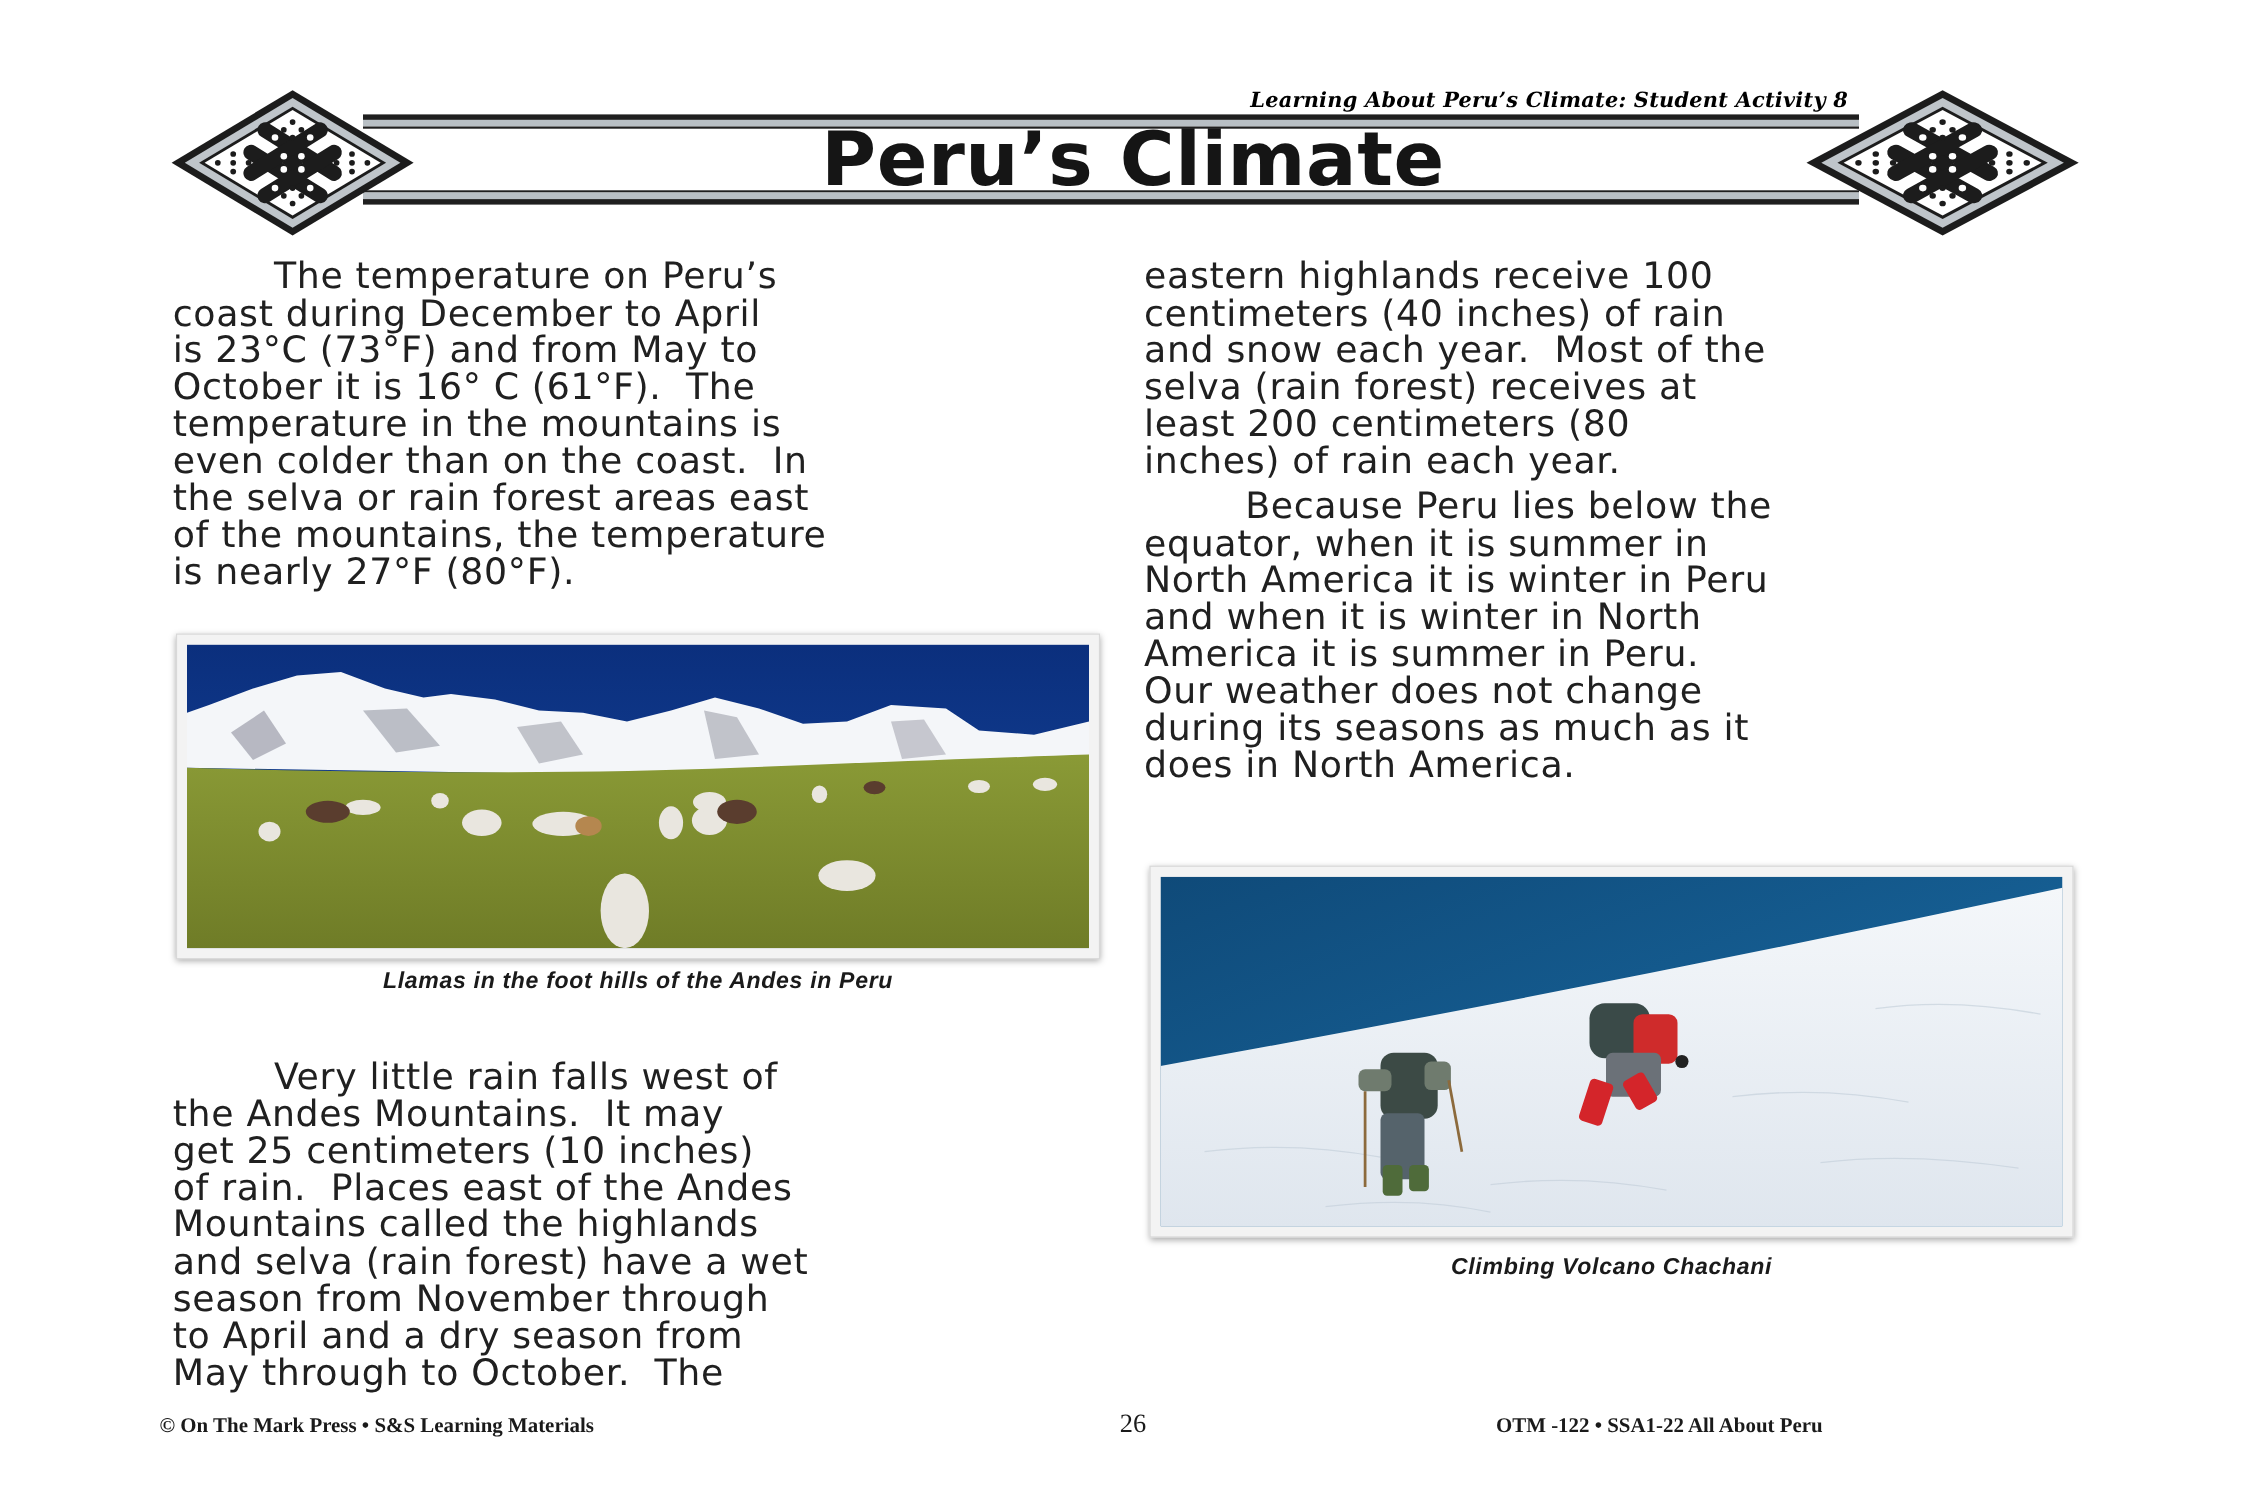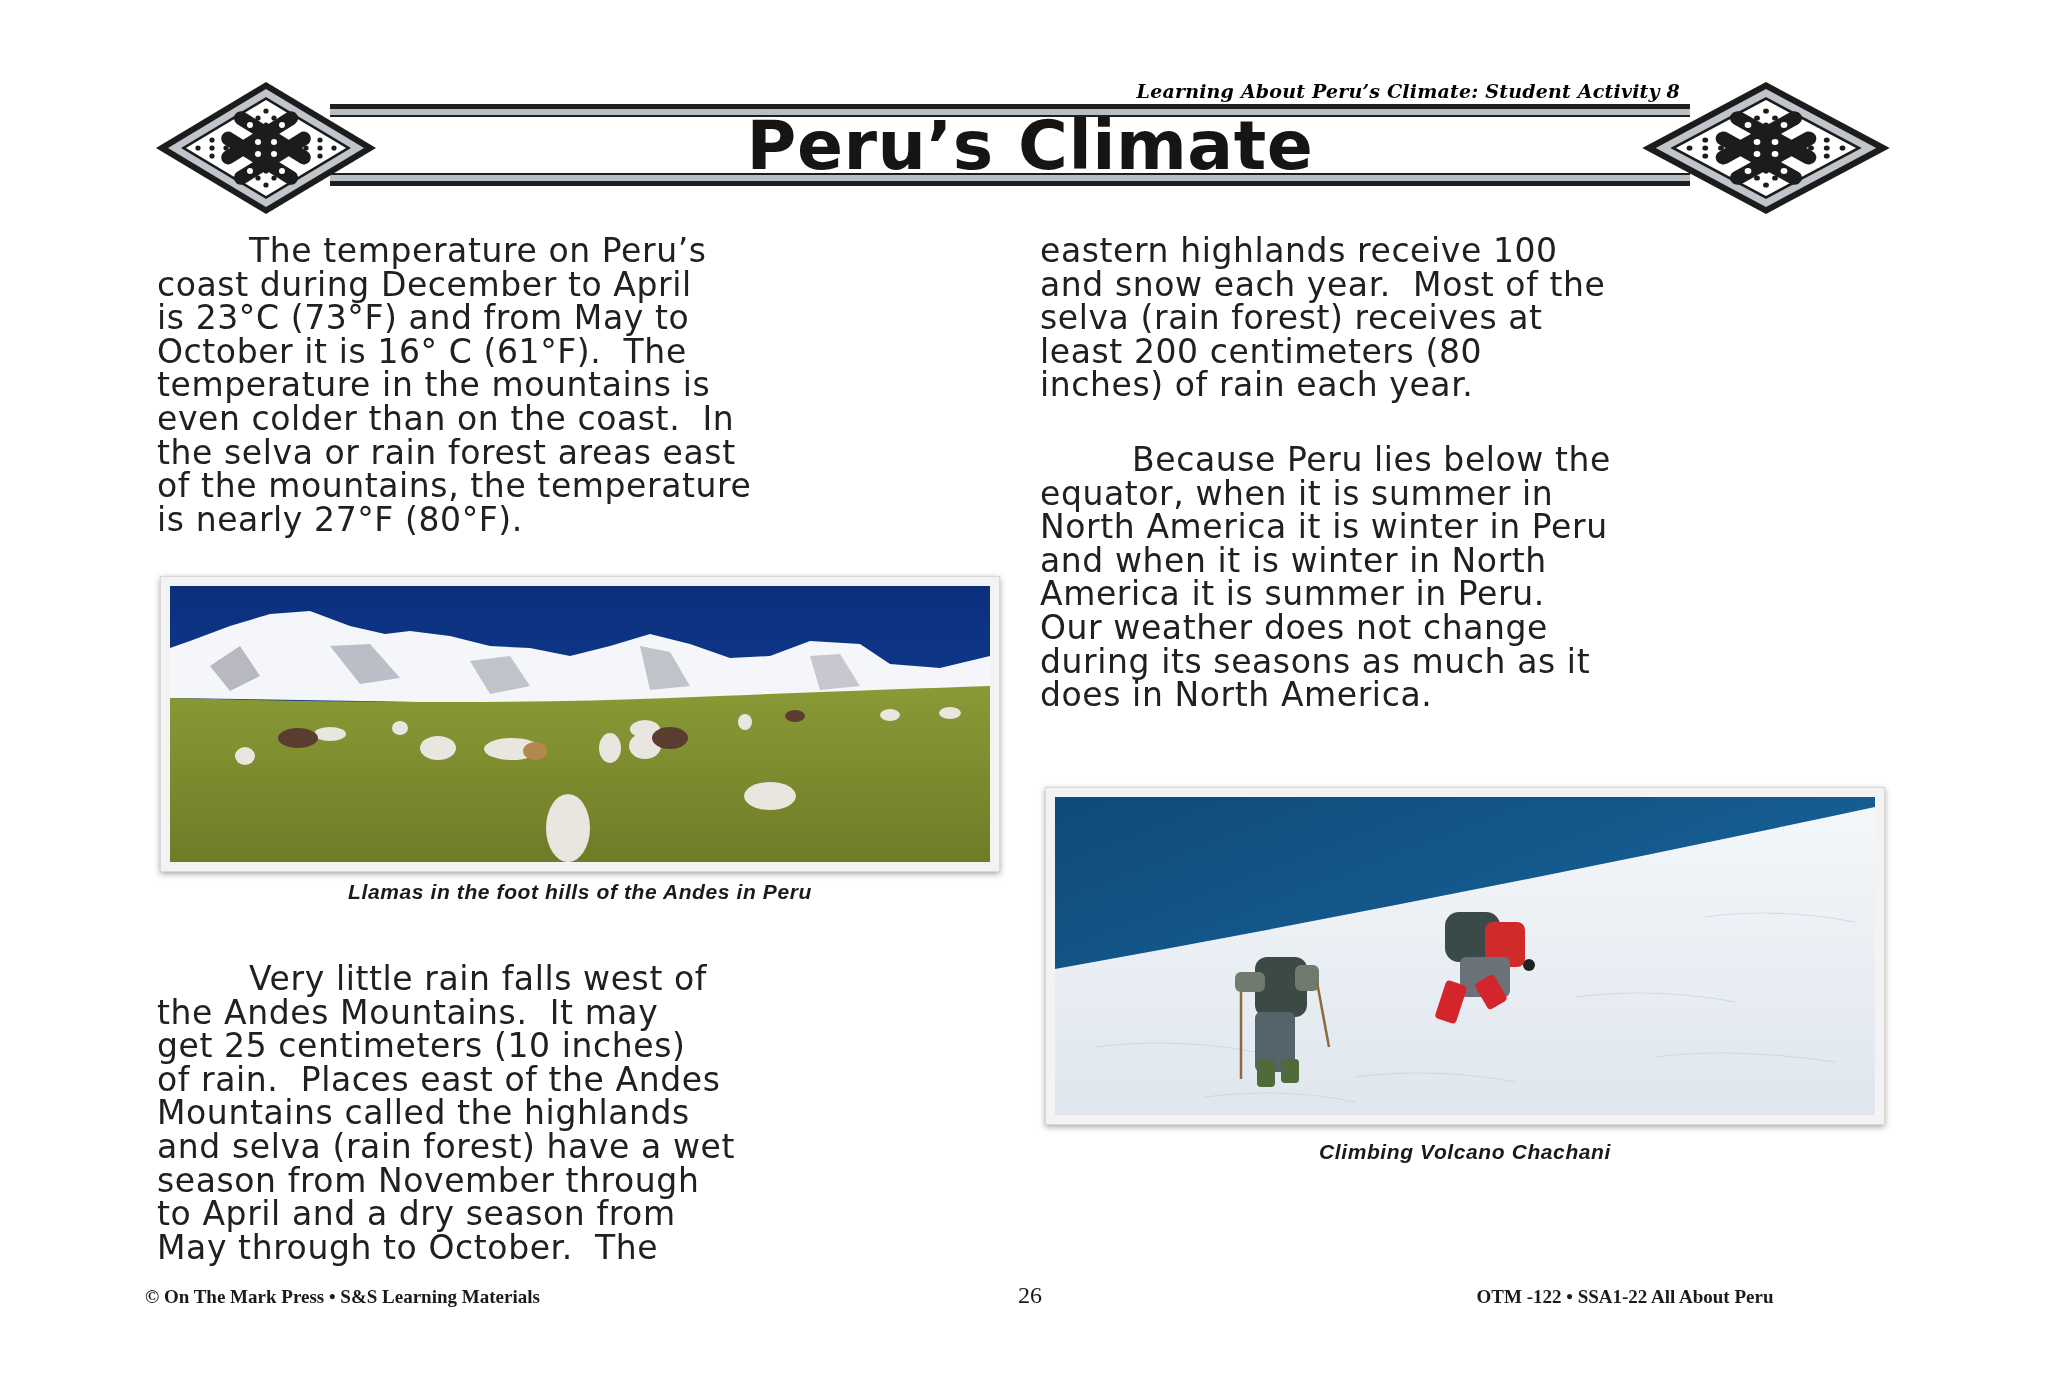--- a/index.html
+++ b/index.html
@@ -207,20 +207,21 @@
   <p>of rain.  Places east of the Andes</p>
   <p>Mountains called the highlands</p>
   <p>and selva (rain forest) have a wet</p>
   <p>season from November through</p>
   <p>to April and a dry season from</p>
   <p>May through to October.  The</p>
 </div>
 
 <div class="col" style="left:1040px; top:234px;">
   <p>eastern highlands receive 100</p>
+  <p>centimeters (40 inches) of rain</p>
   <p>and snow each year.  Most of the</p>
   <p>selva (rain forest) receives at</p>
   <p>least 200 centimeters (80</p>
   <p>inches) of rain each year.</p>
 </div>
 
 <div class="col" style="left:1040px; top:443px;">
   <p class="indent">Because Peru lies below the</p>
   <p>equator, when it is summer in</p>
   <p>North America it is winter in Peru</p>
@@ -272,13 +273,13 @@
       <rect x="385" y="185" width="22" height="40" rx="4" fill="#d4252a" transform="rotate(18 396 205)"></rect>
       <rect x="425" y="180" width="22" height="30" rx="4" fill="#d4252a" transform="rotate(-30 436 195)"></rect>
       <circle cx="474" cy="168" r="6" fill="#222"></circle>
     </g>
   </svg>
 </div>
 <div class="caption" style="left:1045px; top:1140px; width:840px;">Climbing Volcano Chachani</div>
 
 <div class="footer" style="left:145px;">© On The Mark Press • S&amp;S Learning Materials</div>
 <div class="footer-page" style="left:1018px;">26</div>
-<div class="footer" style="left:1360px; width:530px; text-align:center;">OTM -122 • SSA1-22 All About Peru</div>
+<div class="footer" style="left:1360px; width:530px; text-align:left;">OTM -122 • SSA1-22 All About Peru</div>
 
 </body></html>

